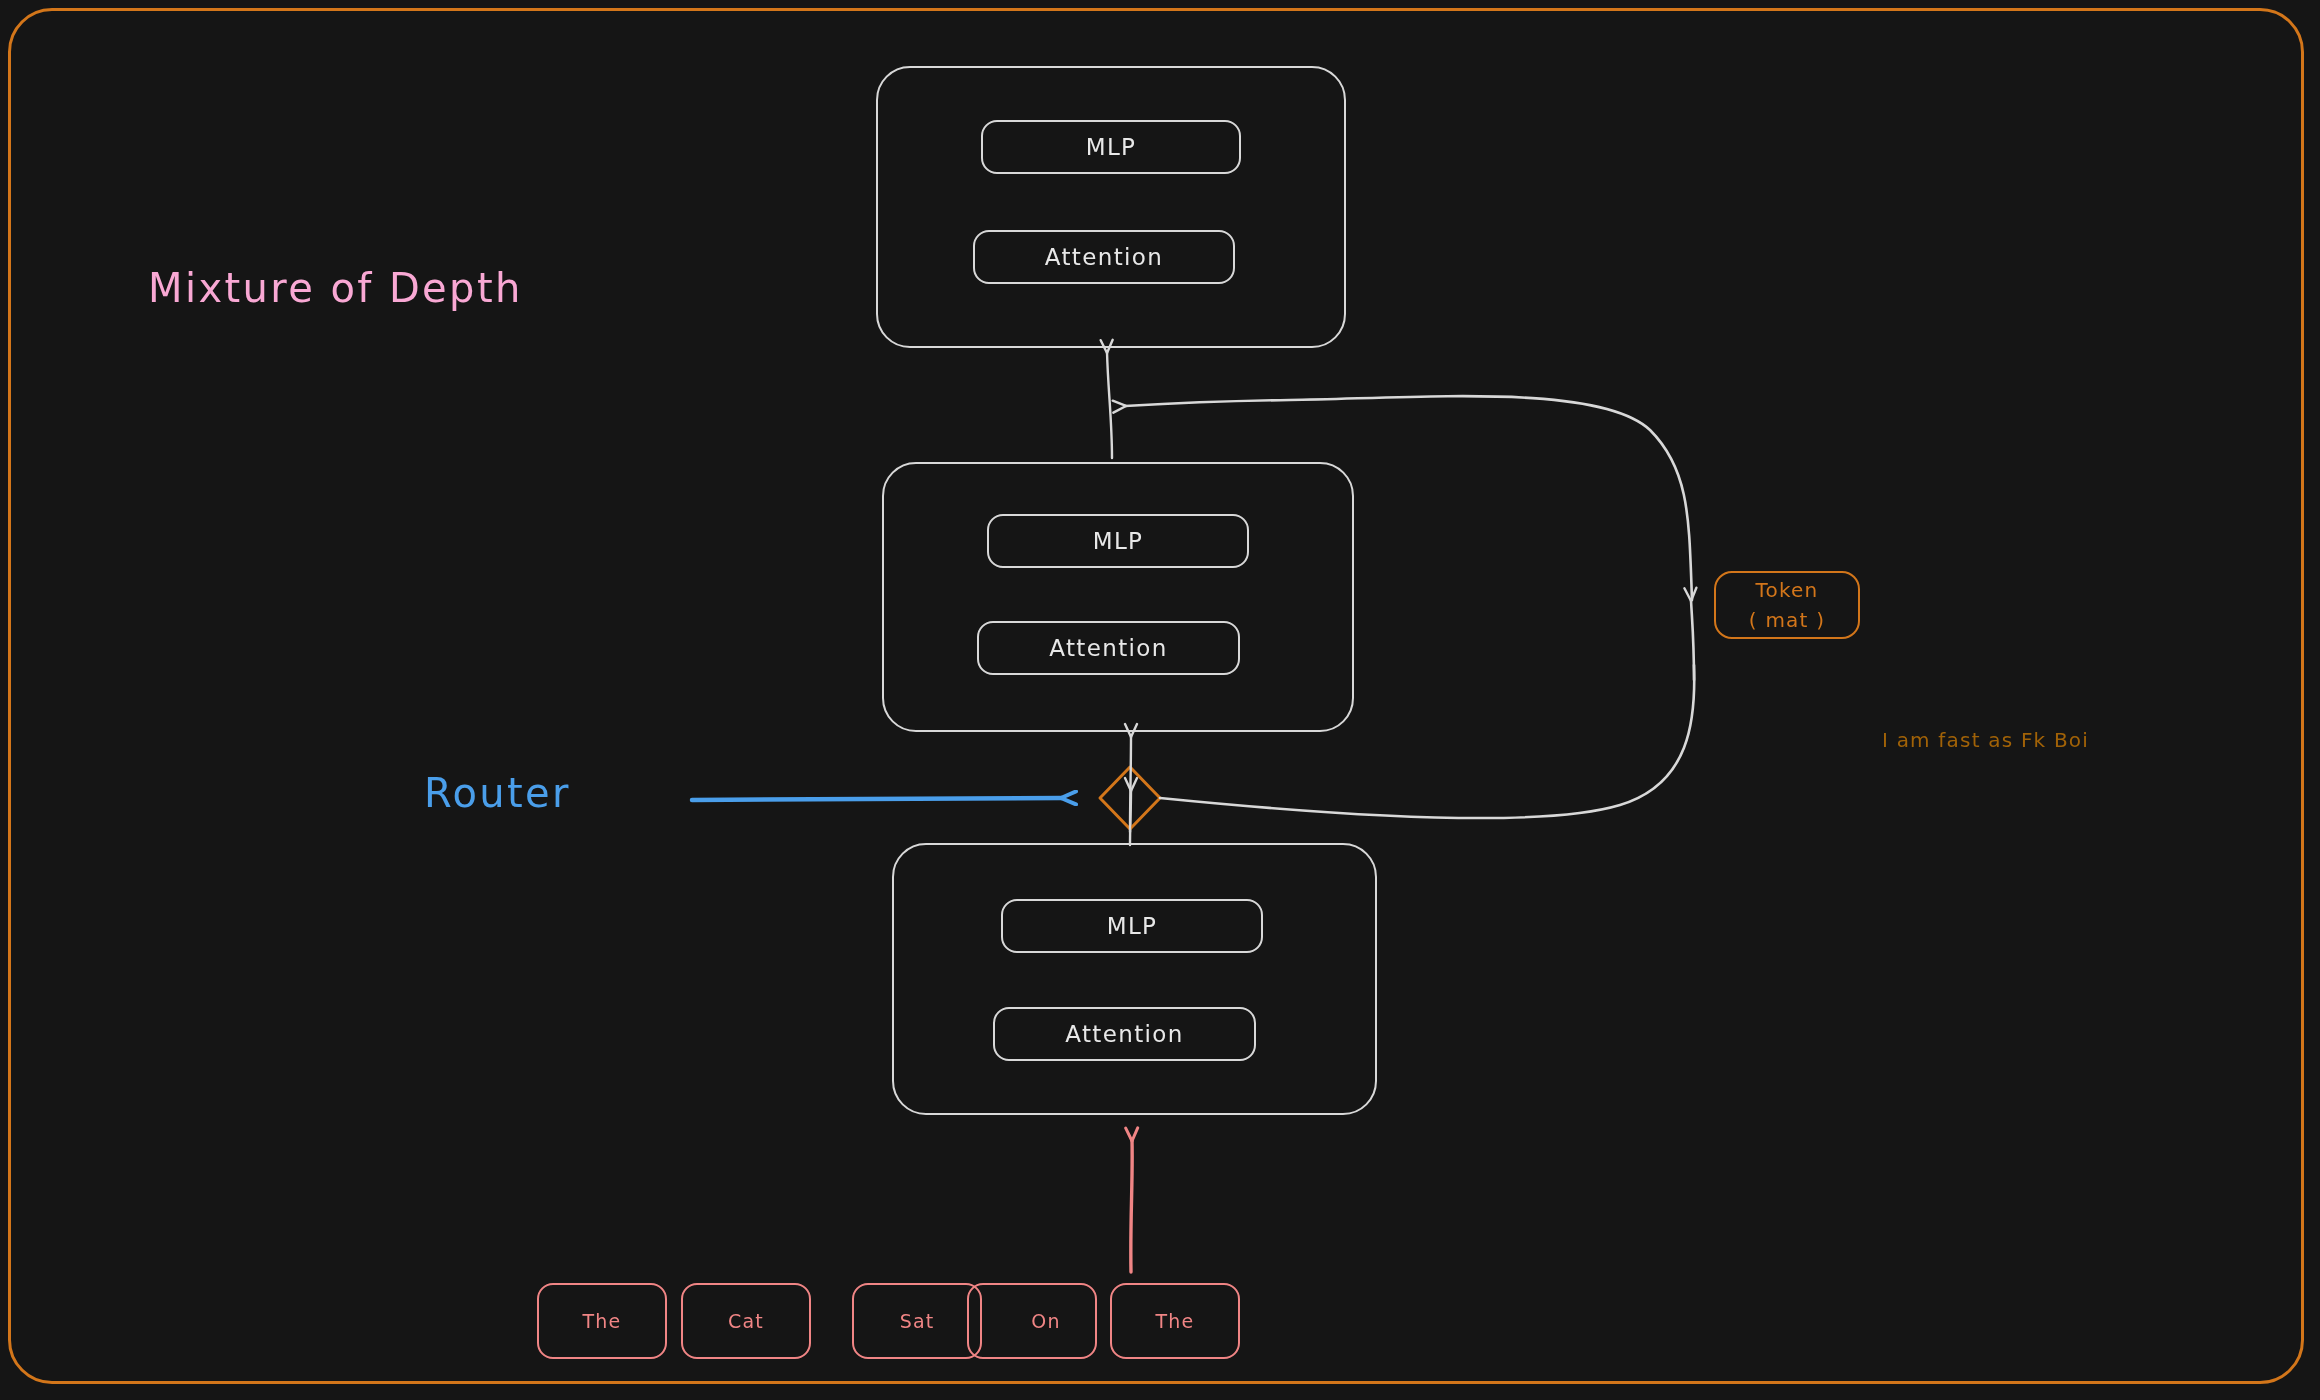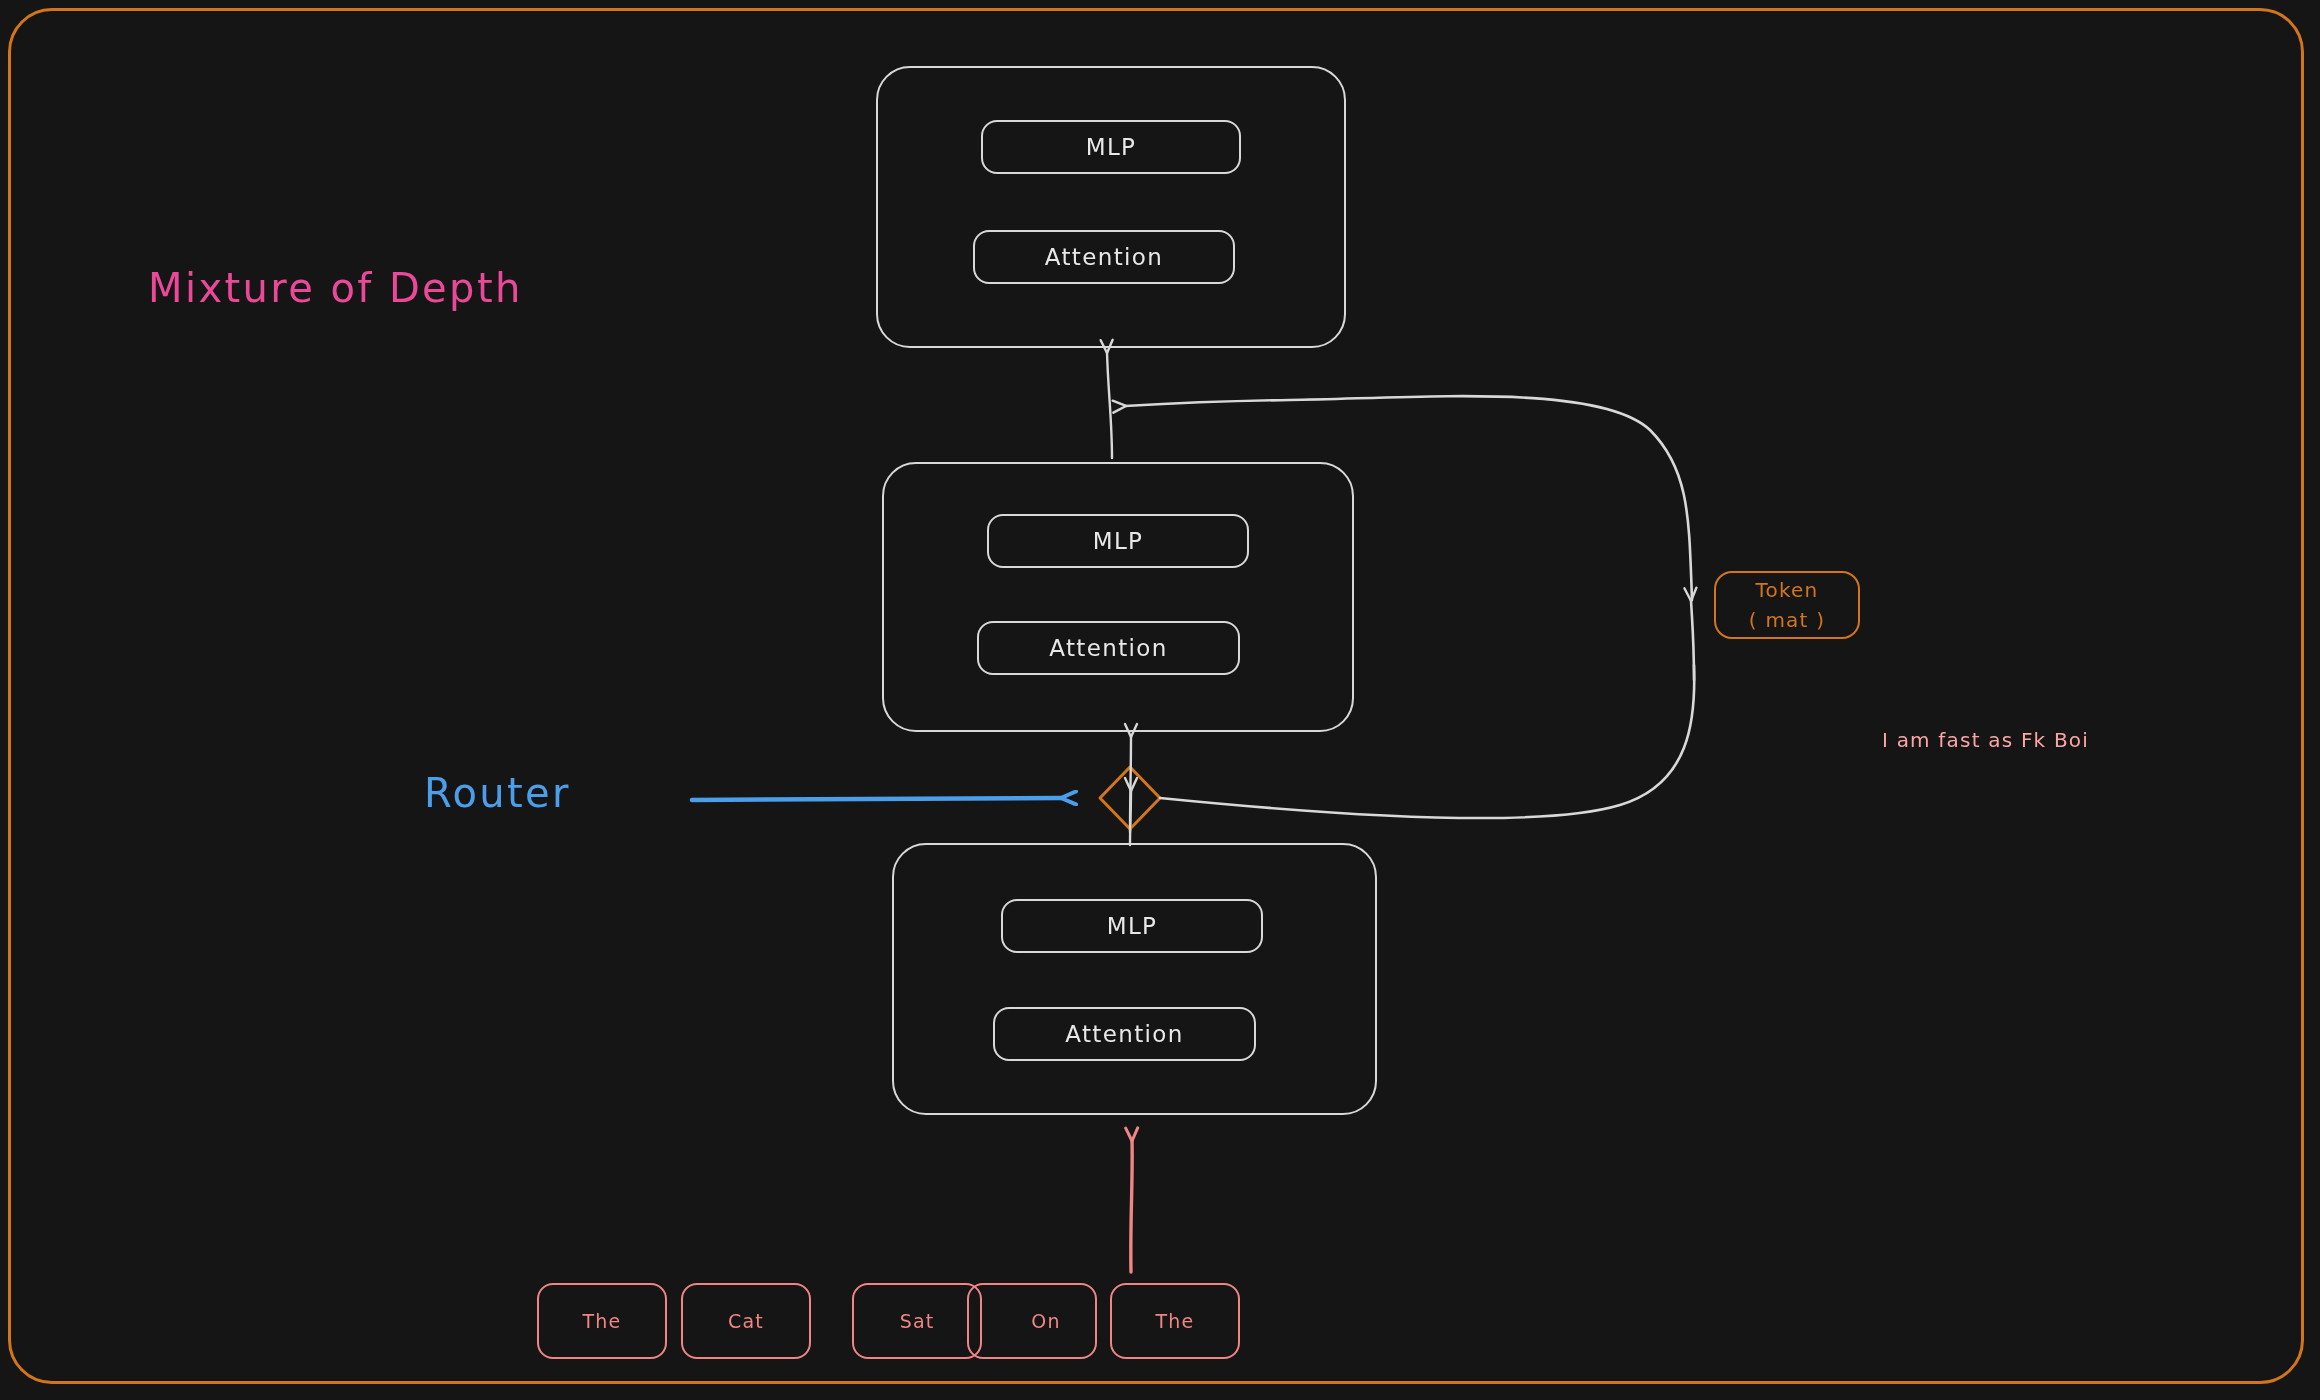--- a/index.html
+++ b/index.html
@@ -35,37 +35,37 @@
   .hand {
     font-family: "DejaVu Sans", sans-serif;
     letter-spacing: 0.06em;
   }
   
   #title {
     position: absolute;
     left: 148px;
     top: 265px;
     font-size: 40px;
-    color: #ec4899;
+    color: #f9a8d4;
     white-space: nowrap;
   }
   #router-label {
     position: absolute;
     left: 424px;
     top: 770px;
     font-size: 40px;
     color: #4a9eea;
     white-space: nowrap;
   }
   #fast-note {
     position: absolute;
     left: 1882px;
     top: 728px;
     font-size: 20px;
-    color: #fca5a5;
+    color: #a16207;
     white-space: nowrap;
   }
   
   .block {
     position: absolute;
     box-sizing: border-box;
     border: 2.5px solid #d8d8d8;
     border-radius: 34px;
     background: transparent;
   }

